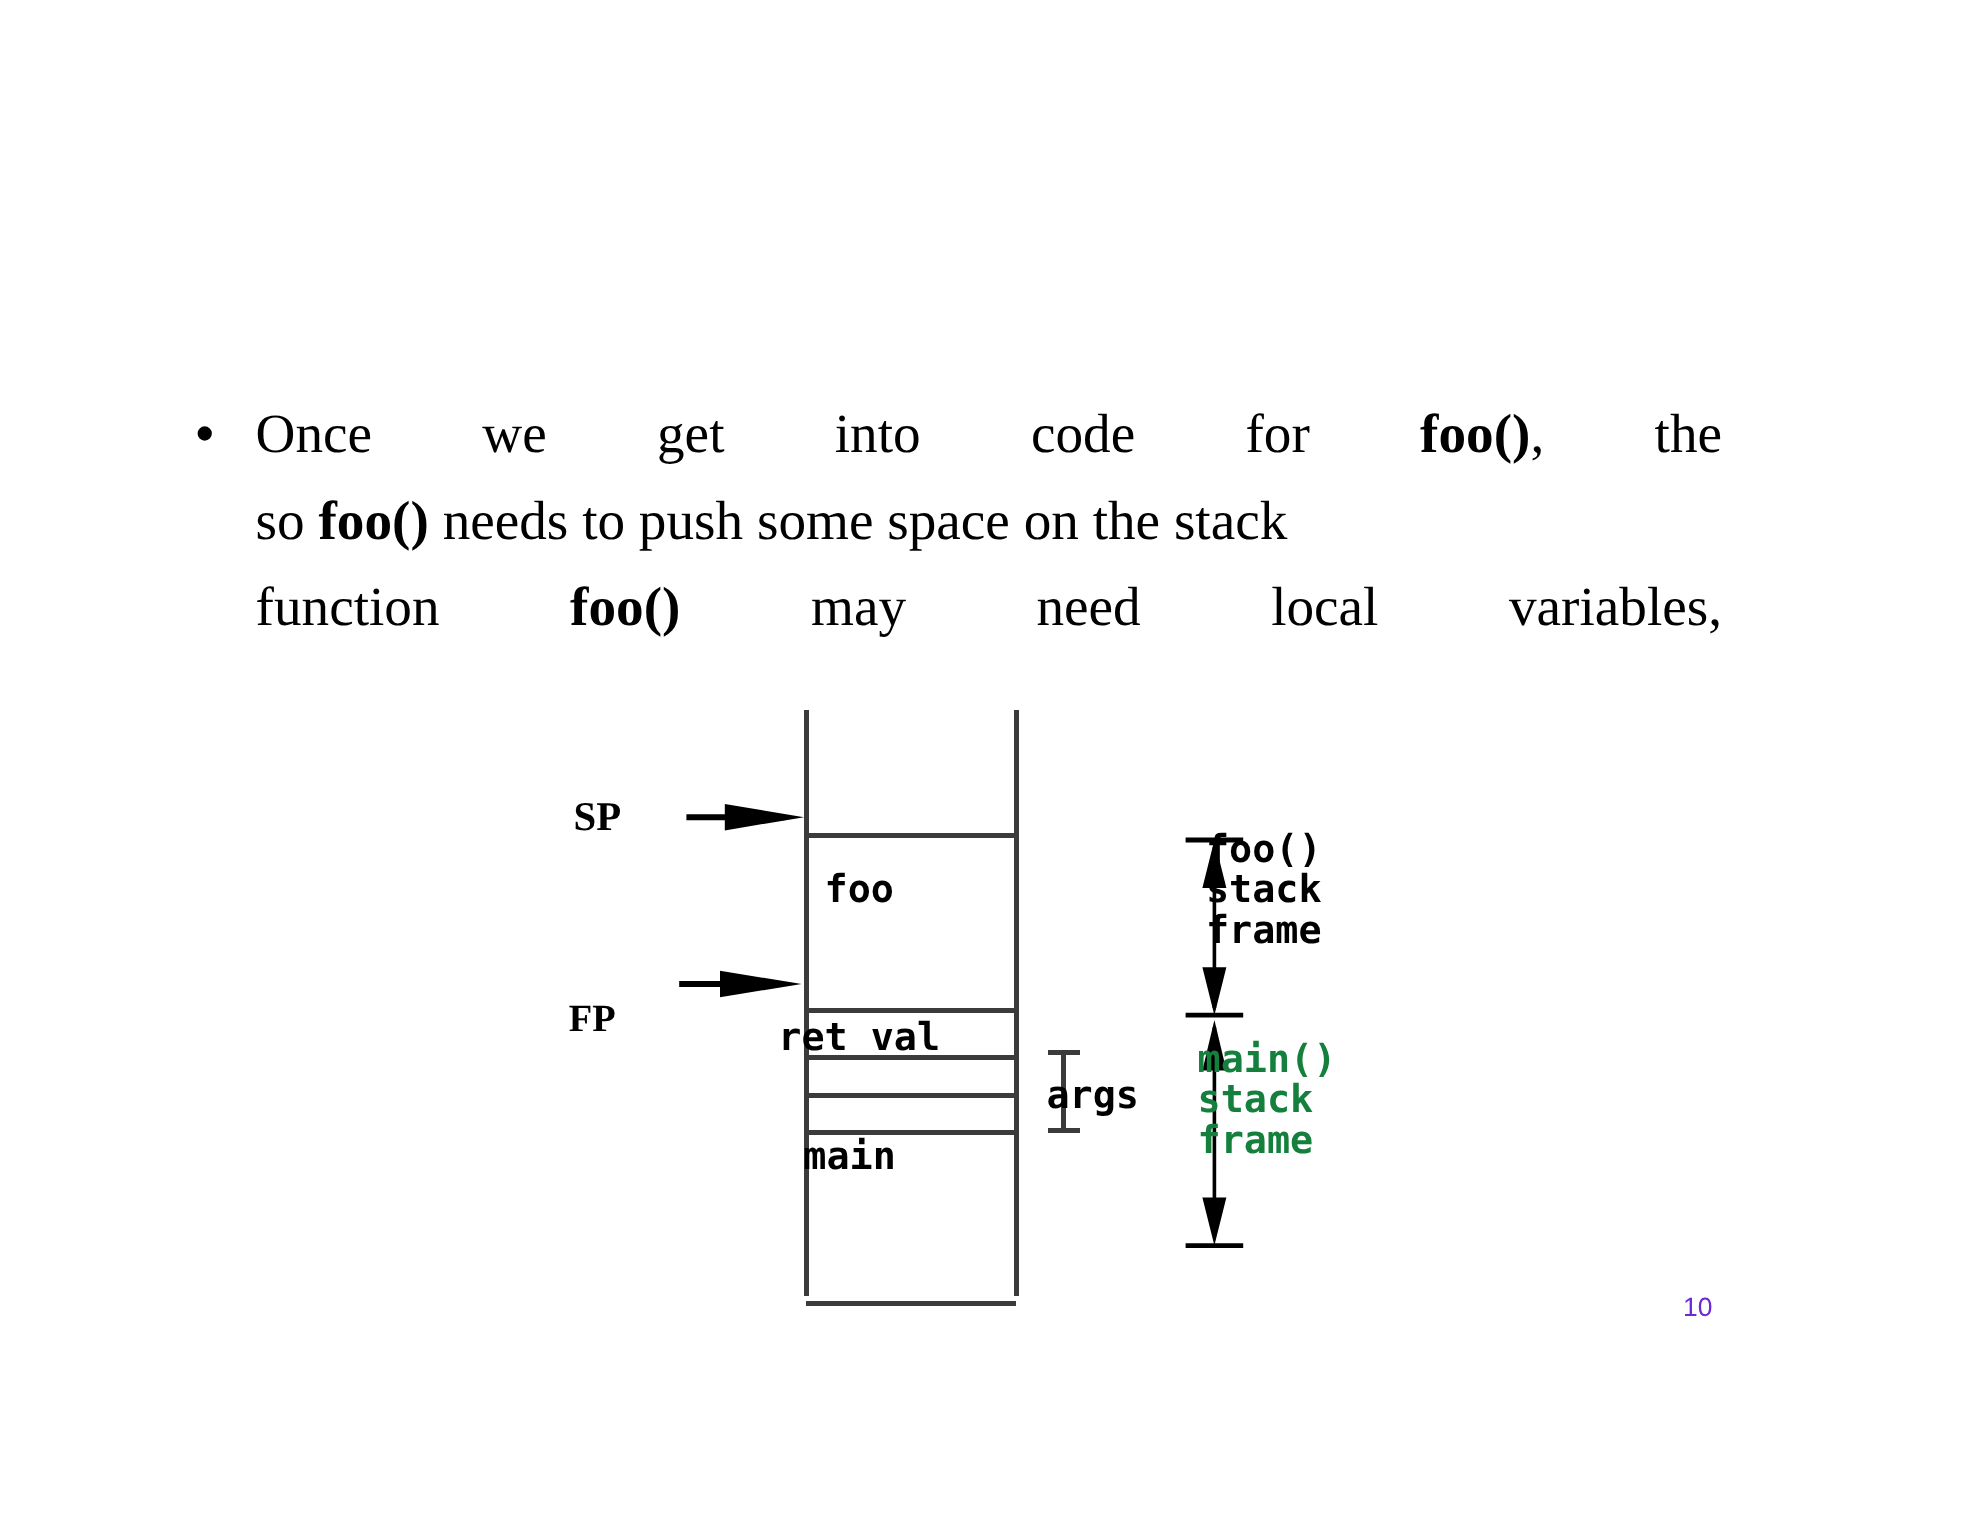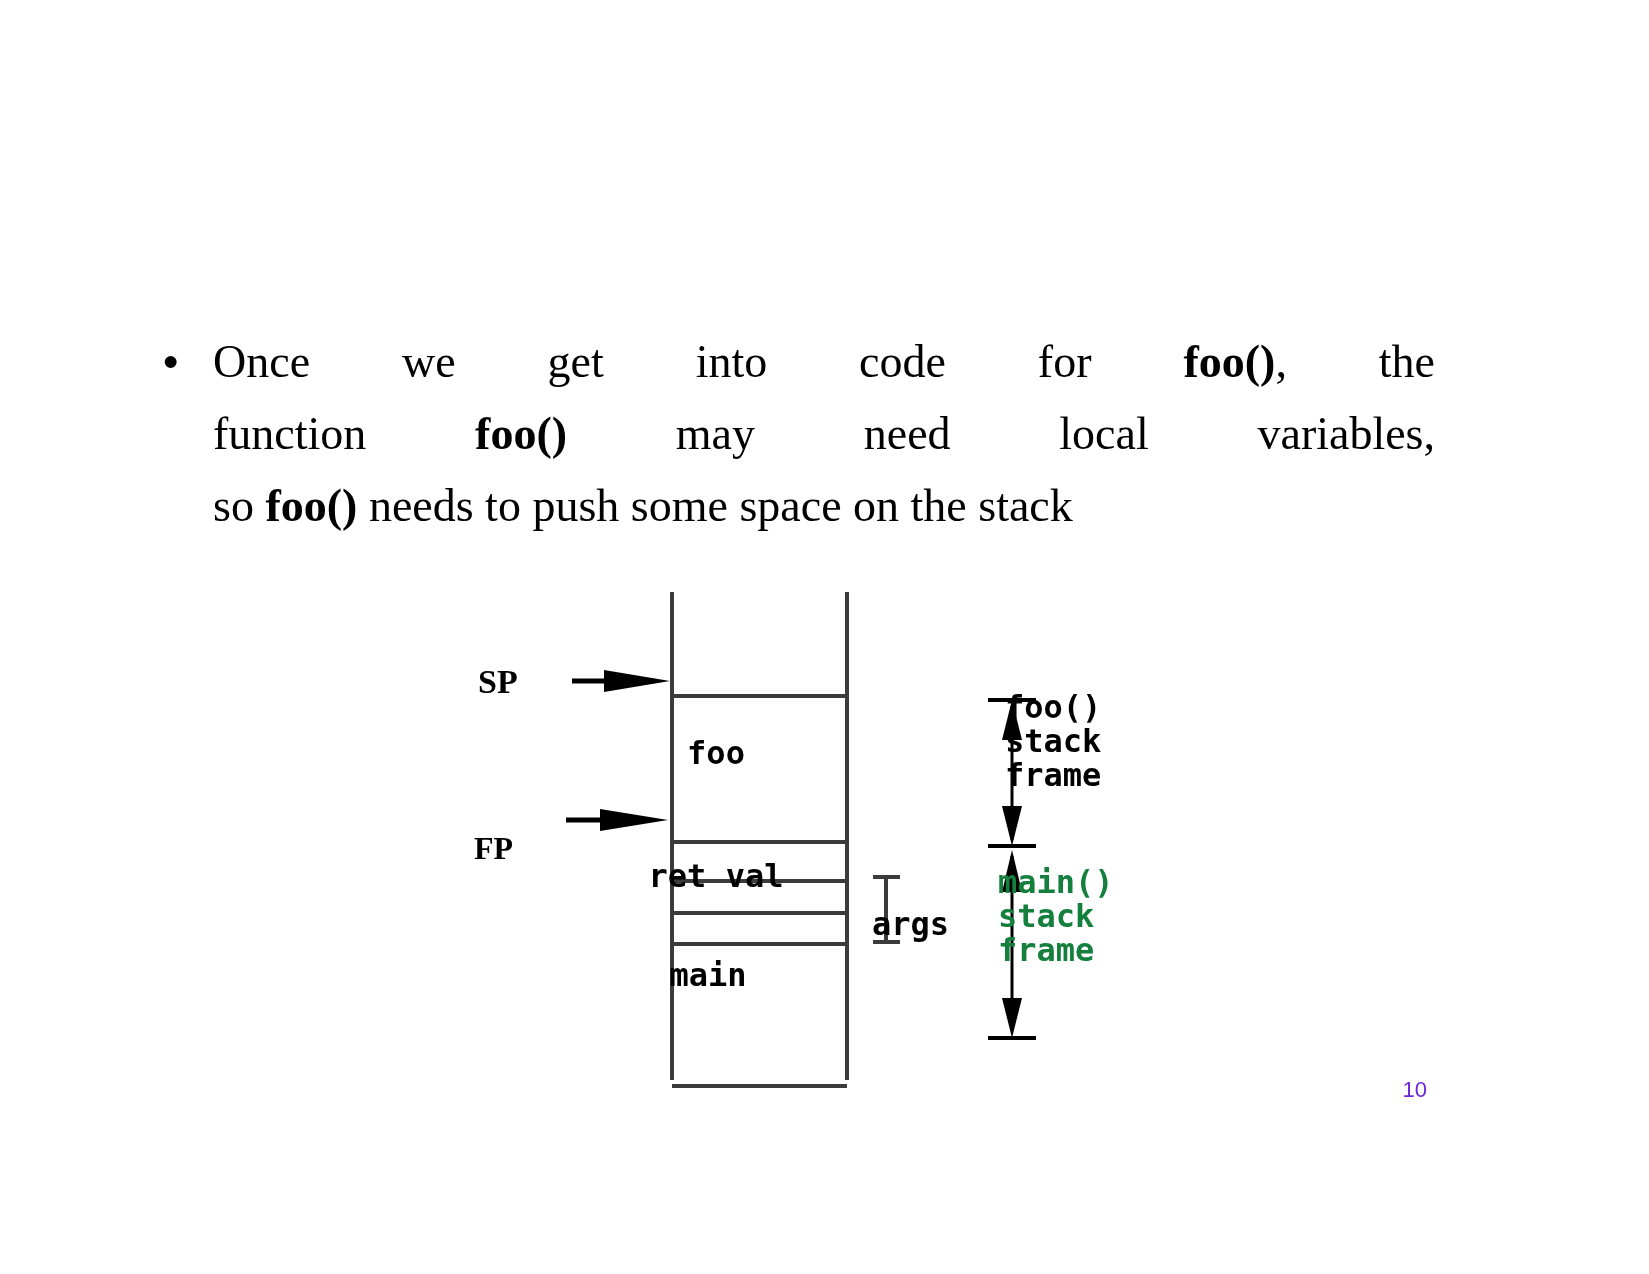--- a/index.html
+++ b/index.html
@@ -70,21 +70,20 @@
     padding-left: 44px;
   }
   #diagram svg { display: block; }
 
   .dlabel {
     position: absolute;
     font-family: "DejaVu Sans Mono", monospace;
     font-weight: bold;
     color: #000000;
     white-space: pre;
-    margin-top: 12px;
   }
   .dlabel-serif {
     position: absolute;
     font-family: "Liberation Serif", serif;
     font-weight: bold;
     color: #000000;
     white-space: pre;
   }
 
   
@@ -106,29 +105,29 @@
 
     <div class="bullet-row">
       <div class="bullet-dot">•</div>
       <div class="bullet-text line-justify">
         <span>Once    we    get    into    code    for    </span><span class="bold">foo()</span><span>,    the</span>
       </div>
     </div>
 
     <div class="bullet-row">
       <div class="bullet-dot">&nbsp;</div>
+      <div class="bullet-text line-left">
+        <span>so </span><span class="bold">foo()</span><span> needs to push some space on the stack</span>
+      </div>
+    </div>
+
+    <div class="bullet-row">
+      <div class="bullet-dot">&nbsp;</div>
       <div class="bullet-text line-justify">
         <span>function    </span><span class="bold">foo()</span><span>    may    need    local    variables,</span>
-      </div>
-    </div>
-
-    <div class="bullet-row">
-      <div class="bullet-dot">&nbsp;</div>
-      <div class="bullet-text line-left">
-        <span>so </span><span class="bold">foo()</span><span> needs to push some space on the stack</span>
       </div>
     </div>
 
   </div>
 
   <div id="diagram">
 
     <svg width="1649" height="1274" viewBox="0 0 1649 1274" xmlns="http://www.w3.org/2000/svg">
 
       <g stroke="#3b3b3b" stroke-width="4" fill="none" shape-rendering="crispEdges">

